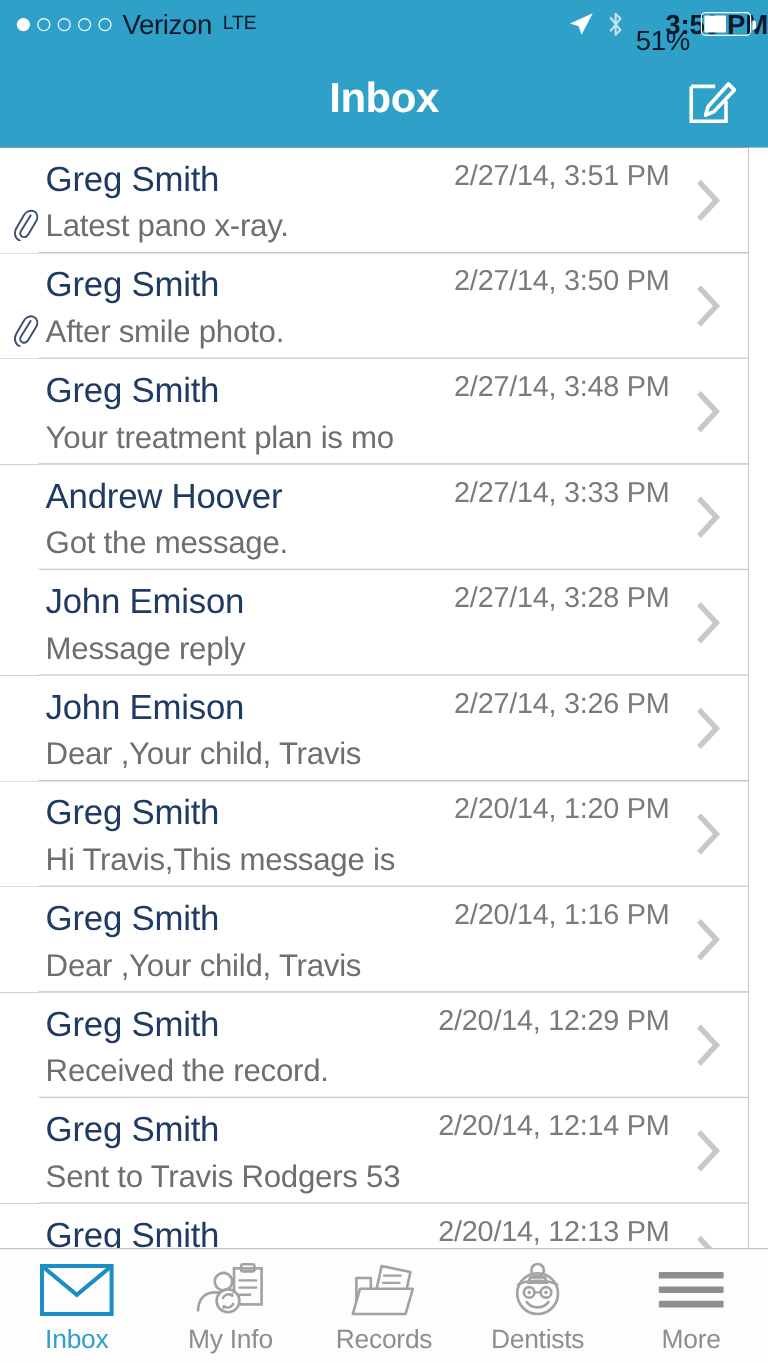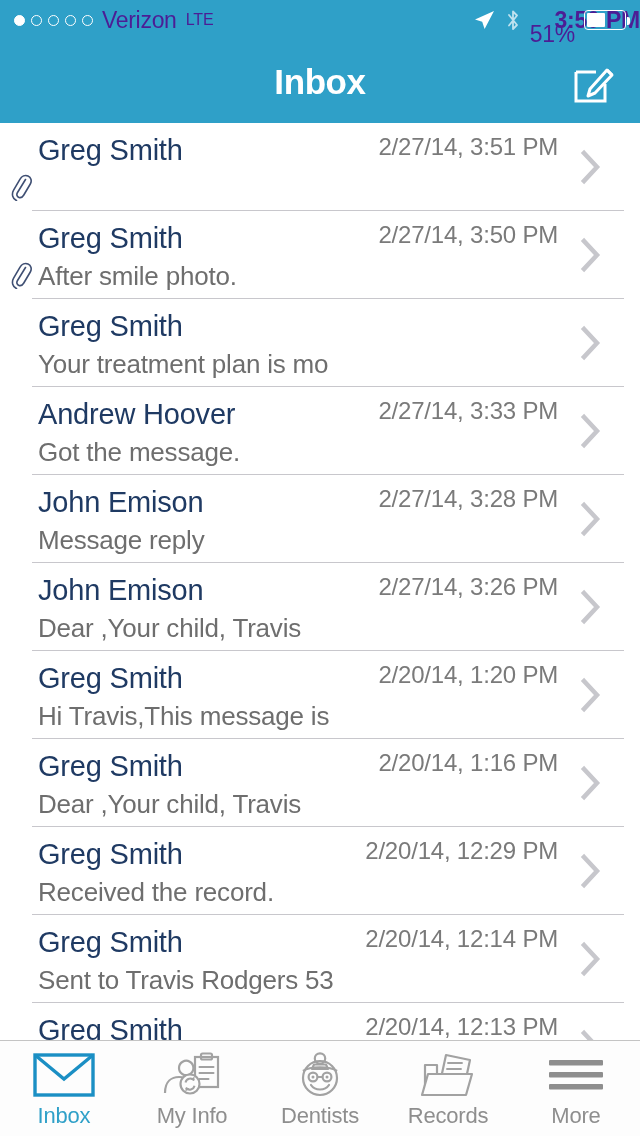--- a/index.html
+++ b/index.html
@@ -7,21 +7,21 @@
     width:640px; height:1136px; overflow:hidden;
     background:#ffffff;
     font-family:"Liberation Sans", sans-serif;
     -webkit-font-smoothing:antialiased;
   }
   #app { position:relative; width:640px; height:1136px; background:#fff; }
 
   
   .statusbar {
     position:absolute; top:0; left:0; width:640px; height:40px;
-    background:#2fa0c8; color:#4c1d95;
+    background:#2fa0c8; color:#0f172a;
     display:flex; align-items:center; padding:0 14px;
   }
   .sb-left { display:flex; align-items:center; gap:9px; }
   .dots { display:flex; align-items:center; gap:6px; }
   .dot { width:11px; height:11px; border-radius:50%; border:1.6px solid #fff; }
   .dot.filled { background:#fff; }
   .carrier { font-size:23px; letter-spacing:-0.3px; }
   .lte { font-size:16px; letter-spacing:0px; font-weight:300; }
   .sb-center {
     position:absolute; left:0; right:0; text-align:right;
@@ -152,37 +152,39 @@
     </svg>
   </div>
 
   <div class="list" id="message-list">
       <div class="row">
         <svg class="row-clip" viewBox="0 0 22 28">
   <path d="M15.5 6.5 L7.5 19.5 C6.2 21.6 7.0 23.8 8.9 24.4 C10.8 25.0 12.7 23.9 13.8 22.0 L20.3 11.0 C22.1 7.9 21.0 4.2 18.0 3.0 C15.0 1.8 11.6 3.3 9.9 6.3 L3.6 17.2 C1.3 21.2 2.6 26.0 6.5 27.5" fill="none" stroke="#3f4f73" stroke-width="1.6" stroke-linecap="round"></path>
 </svg>
         <div class="row-sender">Greg Smith</div>
         <div class="row-date">2/27/14, 3:51 PM</div>
+        <div class="row-preview">Latest pano x-ray.</div>
         <svg class="row-chev" viewBox="0 0 22 36">
   <path d="M4 4 L17 18 L4 32" fill="none" stroke="#c7c7cc" stroke-width="4.5" stroke-linecap="square"></path>
 </svg>
       </div>
       <div class="row">
         <svg class="row-clip" viewBox="0 0 22 28">
   <path d="M15.5 6.5 L7.5 19.5 C6.2 21.6 7.0 23.8 8.9 24.4 C10.8 25.0 12.7 23.9 13.8 22.0 L20.3 11.0 C22.1 7.9 21.0 4.2 18.0 3.0 C15.0 1.8 11.6 3.3 9.9 6.3 L3.6 17.2 C1.3 21.2 2.6 26.0 6.5 27.5" fill="none" stroke="#3f4f73" stroke-width="1.6" stroke-linecap="round"></path>
 </svg>
         <div class="row-sender">Greg Smith</div>
         <div class="row-date">2/27/14, 3:50 PM</div>
         <div class="row-preview">After smile photo.</div>
         <svg class="row-chev" viewBox="0 0 22 36">
   <path d="M4 4 L17 18 L4 32" fill="none" stroke="#c7c7cc" stroke-width="4.5" stroke-linecap="square"></path>
 </svg>
       </div>
       <div class="row">
         <div class="row-sender">Greg Smith</div>
+        <div class="row-date">2/27/14, 3:48 PM</div>
         <div class="row-preview">Your treatment plan is mo</div>
         <svg class="row-chev" viewBox="0 0 22 36">
   <path d="M4 4 L17 18 L4 32" fill="none" stroke="#c7c7cc" stroke-width="4.5" stroke-linecap="square"></path>
 </svg>
       </div>
       <div class="row">
         <div class="row-sender">Andrew Hoover</div>
         <div class="row-date">2/27/14, 3:33 PM</div>
         <div class="row-preview">Got the message.</div>
         <svg class="row-chev" viewBox="0 0 22 36">
@@ -269,47 +271,47 @@
       <path d="M32.5 33.8 a5 5 0 0 1 -8.6 2.2" fill="none" stroke="#a2a2a2" stroke-width="2"></path>
       <path d="M32.6 24.6 l-0.4 4.2 l-3.8 -1.4 Z" fill="#a2a2a2"></path>
       <path d="M23.4 39.4 l0.4 -4.2 l3.8 1.4 Z" fill="#a2a2a2"></path>
     </svg>
         </div>
         <div class="tab-label">My Info</div>
       </div>
       <div class="tab">
         <div class="tab-icon">
           <svg width="56" height="46" viewBox="0 0 56 46">
+      <path d="M26 3 L50 8 L45 31 L21 26 Z" fill="#fdfdfd" stroke="#a2a2a2" stroke-width="2.2" stroke-linejoin="round"></path>
+      <path d="M28 11 h14 M27 17 h14 M26 23 h9" stroke="#a2a2a2" stroke-width="1.9" stroke-linecap="round"></path>
+      <path d="M5 13 L17 13 L17 42 L5 42 Z" fill="#fdfdfd" stroke="#a2a2a2" stroke-width="2.2" stroke-linejoin="round"></path>
+      <path d="M8 22 L52 22 L46 43 L2 43 Z" fill="#fdfdfd" stroke="#a2a2a2" stroke-width="2.2" stroke-linejoin="round"></path>
+    </svg>
+        </div>
+        <div class="tab-label">Records</div>
+      </div>
+      <div class="tab">
+        <div class="tab-icon">
+          <svg width="56" height="46" viewBox="0 0 56 46">
       <circle cx="28" cy="26" r="17" fill="none" stroke="#a2a2a2" stroke-width="2.2"></circle>
       <circle cx="28" cy="6.5" r="5.2" fill="none" stroke="#a2a2a2" stroke-width="2.2"></circle>
       <path d="M22 12.5 L34 12.5 L36 17 L20 17 Z" fill="none" stroke="#a2a2a2" stroke-width="2.2" stroke-linejoin="round"></path>
       <path d="M11 19 C18 14 38 14 45 19" fill="none" stroke="#a2a2a2" stroke-width="2.2"></path>
       <circle cx="21" cy="25" r="4.4" fill="none" stroke="#a2a2a2" stroke-width="2.2"></circle>
       <circle cx="35" cy="25" r="4.4" fill="none" stroke="#a2a2a2" stroke-width="2.2"></circle>
       <path d="M25.4 25 h5.2" stroke="#a2a2a2" stroke-width="2"></path>
       <circle cx="21" cy="25" r="1.5" fill="#a2a2a2"></circle>
       <circle cx="35" cy="25" r="1.5" fill="#a2a2a2"></circle>
       <path d="M19 33 C23 39 33 39 37 33" fill="none" stroke="#a2a2a2" stroke-width="2.2" stroke-linecap="round"></path>
     </svg>
         </div>
         <div class="tab-label">Dentists</div>
       </div>
       <div class="tab">
         <div class="tab-icon">
-          <svg width="56" height="46" viewBox="0 0 56 46">
-      <path d="M26 3 L50 8 L45 31 L21 26 Z" fill="#fdfdfd" stroke="#a2a2a2" stroke-width="2.2" stroke-linejoin="round"></path>
-      <path d="M28 11 h14 M27 17 h14 M26 23 h9" stroke="#a2a2a2" stroke-width="1.9" stroke-linecap="round"></path>
-      <path d="M5 13 L17 13 L17 42 L5 42 Z" fill="#fdfdfd" stroke="#a2a2a2" stroke-width="2.2" stroke-linejoin="round"></path>
-      <path d="M8 22 L52 22 L46 43 L2 43 Z" fill="#fdfdfd" stroke="#a2a2a2" stroke-width="2.2" stroke-linejoin="round"></path>
-    </svg>
-        </div>
-        <div class="tab-label">Records</div>
-      </div>
-      <div class="tab">
-        <div class="tab-icon">
           <svg width="60" height="40" viewBox="0 0 60 40">
       <rect x="3" y="5" width="54" height="5.5" rx="1" fill="#8e8e8e"></rect>
       <rect x="3" y="17" width="54" height="5.5" rx="1" fill="#8e8e8e"></rect>
       <rect x="3" y="29" width="54" height="5.5" rx="1" fill="#8e8e8e"></rect>
     </svg>
         </div>
         <div class="tab-label">More</div>
       </div>
     </div>
 

